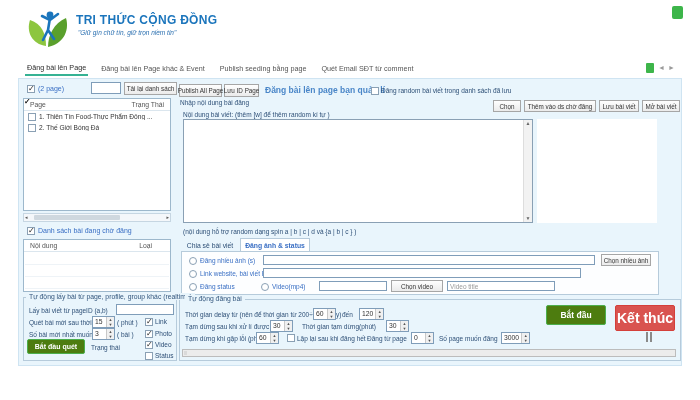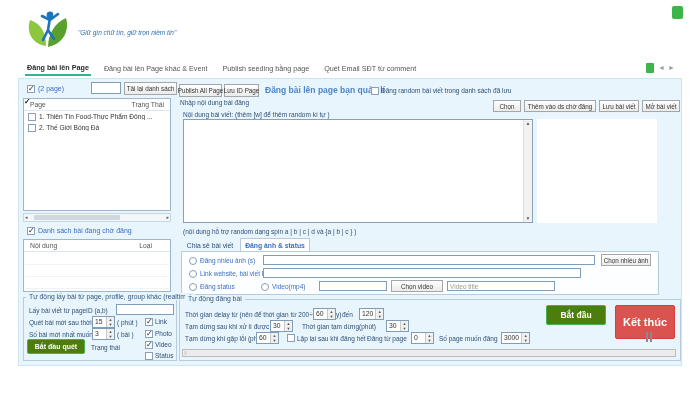--- a/index.html
+++ b/index.html
@@ -7,21 +7,21 @@
   .win{position:relative;width:700px;height:400px;background:#fff;overflow:hidden;
        font-family:"Liberation Sans",sans-serif;-webkit-font-smoothing:antialiased;}
   
   .logo{position:absolute;left:24px;top:6px;width:48px;height:46px;}
   .brand{position:absolute;left:76px;top:13px;font-size:12px;font-weight:bold;color:#1b75bc;letter-spacing:.3px;white-space:nowrap;}
   .tagline{position:absolute;left:78px;top:29px;font-size:6.5px;font-style:italic;color:#2a6fb0;white-space:nowrap;}
   .tray-green{position:absolute;left:672px;top:6px;width:11px;height:13px;background:#3db54a;border-radius:2px;}
   
   .tabs{position:absolute;left:25px;top:60px;height:16px;display:flex;gap:11px;align-items:center;}
   .tab{font-size:7.2px;color:#555;white-space:nowrap;height:16px;display:flex;align-items:center;padding:0 2px;cursor:default;}
-  .tab.active{color:#2b2b2b;border-bottom:2px solid #35b294;font-weight:bold;}
+  .tab.active{color:#2b2b2b;border-bottom:2px solid #35b294;}
   .tab-ovf{position:absolute;left:646px;top:63px;width:8px;height:10px;background:#3db54a;border-radius:1px;}
   .tab-arr{position:absolute;top:63px;font-size:7px;color:#9a9a9a;line-height:10px;}
   
   .content{position:absolute;left:18px;top:78px;width:664px;height:288px;background:#e9f5fc;border:1px solid #cfe4f2;}
   .lbl{position:absolute;font-size:7px;color:#2d4f76;white-space:nowrap;line-height:9px;}
   .lbl-blue{color:#3a6fc4;}
   .lbl-sm{font-size:6.5px;}
   .grp-title{position:absolute;font-size:6.8px;color:#33567d;background:#e9f5fc;padding:0 3px;white-space:nowrap;z-index:2;}
   .btn{position:absolute;background:linear-gradient(#fefefe,#ebebeb);border:1px solid #a6a6a6;
        font-size:6.3px;color:#333;display:flex;align-items:center;justify-content:center;white-space:nowrap;padding:0 2px;}
@@ -64,20 +64,21 @@
 <body>
 
 <div class="win">
 
   <svg class="logo" viewBox="0 0 48 46">
     <path d="M6 14 C2 26 8 38 22 40 C22 28 18 18 6 14 Z" fill="#8dc63f"></path>
     <path d="M42 12 C46 26 38 38 24 41 C24 29 30 17 42 12 Z" fill="#5aa02c"></path>
     <circle cx="26" cy="9" r="3.4" fill="#1b75bc"></circle>
     <path d="M26 12 L24 24 M26 14 L18 10 M26 14 L34 8 M24 24 L19 34 M24 24 L30 33" stroke="#1b75bc" stroke-width="2.6" stroke-linecap="round" fill="none"></path>
   </svg>
+  <div class="brand">TRI THỨC CỘNG ĐỒNG</div>
   <div class="tagline">"Giữ gìn chữ tín, giữ trọn niềm tin"</div>
   <div class="tray-green"></div>
 
   <div class="tabs">
     <div class="tab active">Đăng bài lên Page</div>
     <div class="tab">Đăng bài lên Page khác &amp; Event</div>
     <div class="tab">Publish seeding bằng page</div>
     <div class="tab">Quét Email SĐT từ comment</div>
   </div>
   <div class="tab-ovf"></div>
@@ -266,21 +267,21 @@
     <span class="lbl lbl-sm" style="left:420px;top:255px;">Số page muốn đăng</span>
     <span class="spin" style="left:482px;top:253px;">
       <span class="sv">3000</span>
       <span class="sa">
           <i>▲</i>
           <i>▼</i>
         </span>
     </span>
 
     <span class="btn btn-green" style="left:527px;top:226px;width:60px;height:20px;font-size:8.5px;">Bắt đầu</span>
-    <span class="btn btn-red" style="left:596px;top:226px;width:60px;height:34px;font-size:11px;">Kết thúc</span>
+    <span class="btn btn-red" style="left:596px;top:226px;width:60px;height:26px;font-size:14px;">Kết thúc</span>
 
     <span class="pause" style="left:627px;top:253px;">
         <i></i>
         <i></i>
       </span>
     <div class="pbar" style="left:163px;top:270px;width:494px;">
         <div class="fill"></div>
       </div>
   </div>
 </div>

